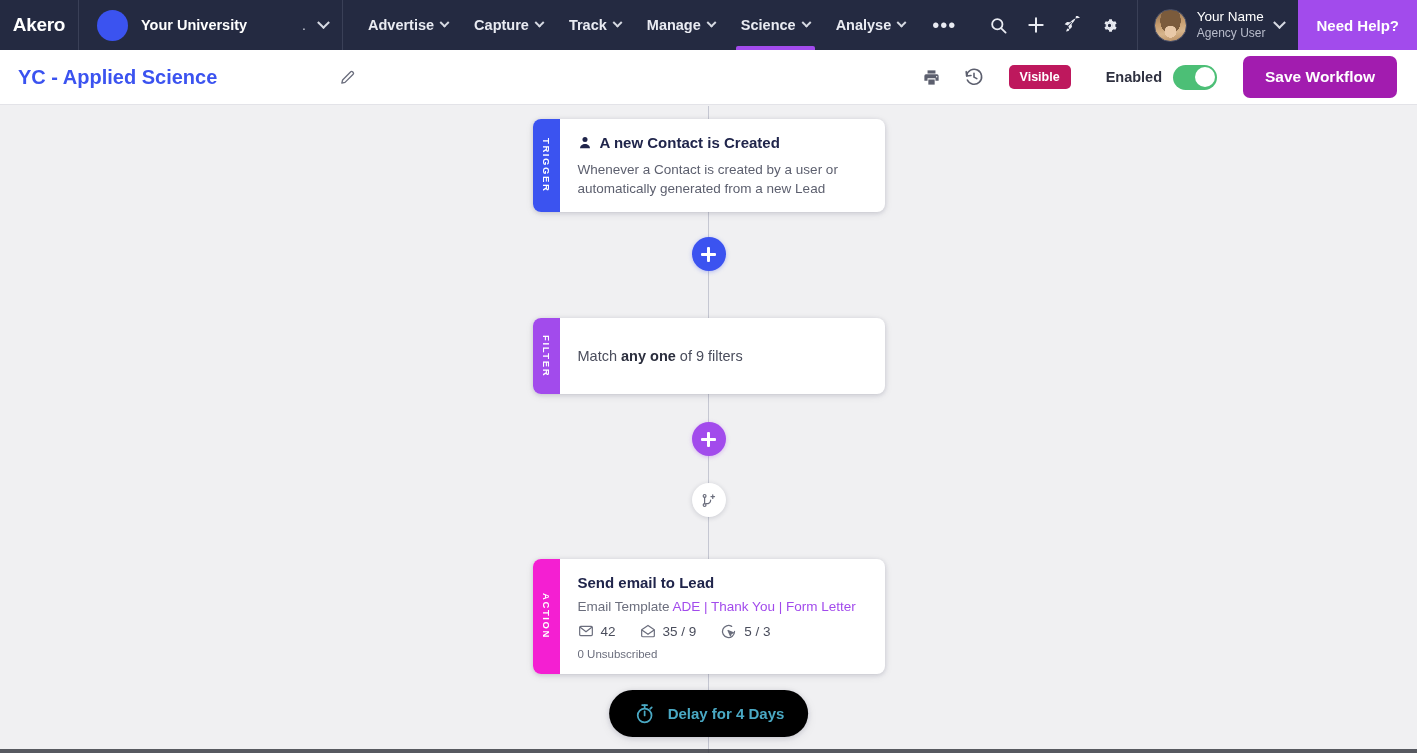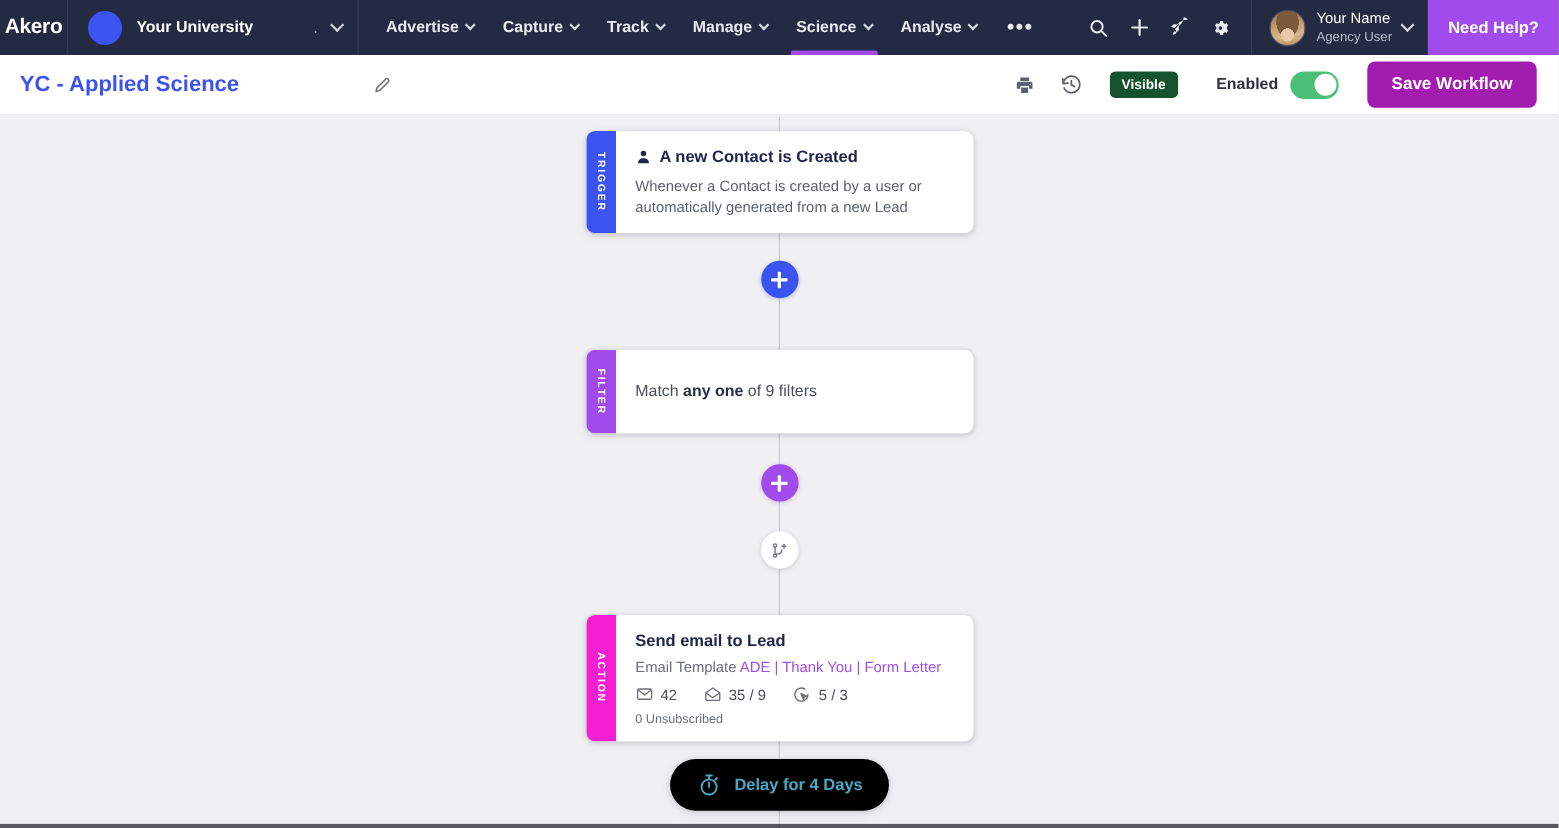--- a/index.html
+++ b/index.html
@@ -11,21 +11,21 @@
   }
 
   
   .topnav {
     height: 50px; width: 100%;
     background: #242a41;
     display: flex; align-items: stretch;
     position: relative; z-index: 40;
   }
   .brand {
-    width: 62px; display: flex; align-items: center; justify-content: center;
+    width: 79px; display: flex; align-items: center; justify-content: center;
     color: #fff; font-size: 19px; font-weight: bold; letter-spacing: -0.3px;
     border-right: 1px solid #3a4057;
   }
   .org-block {
     display: flex; align-items: center; gap: 13px;
     padding: 0 14px 0 18px;
     border-right: 1px solid #3a4057;
     min-width: 244px;
   }
   .org-avatar {
@@ -86,21 +86,21 @@
     height: 55px; background: #fff; display: flex; align-items: center;
     padding: 0 20px 0 18px; border-bottom: 1px solid #e3e3e8;
     position: relative; z-index: 30;
   }
   .wf-title { color: #3b53f0; font-size: 20px; font-weight: bold; white-space: nowrap; }
   .wf-edit { margin-left: 122px; cursor: pointer; display: flex; align-items: center; }
   .wf-spacer { flex: 1 1 auto; }
   .wf-right { display: flex; align-items: center; gap: 0; }
   .wf-icon { width: 42px; height: 34px; display: flex; align-items: center; justify-content: center; cursor: pointer; }
   .badge-visible {
-    background: #14532d; color: #fff; font-size: 12.5px; font-weight: bold;
+    background: #be185d; color: #fff; font-size: 12.5px; font-weight: bold;
     border-radius: 5px; padding: 5px 11px; margin-left: 14px; cursor: pointer;
   }
   .enabled-label { color: #2f3140; font-size: 14.5px; font-weight: bold; margin-left: 35px; }
   .toggle {
     width: 44px; height: 25px; border-radius: 13px; background: #4cbf76;
     margin-left: 11px; position: relative; cursor: pointer;
   }
   .toggle .knob {
     position: absolute; top: 2.5px; right: 2.5px; width: 20px; height: 20px;
     border-radius: 50%; background: #fff;

